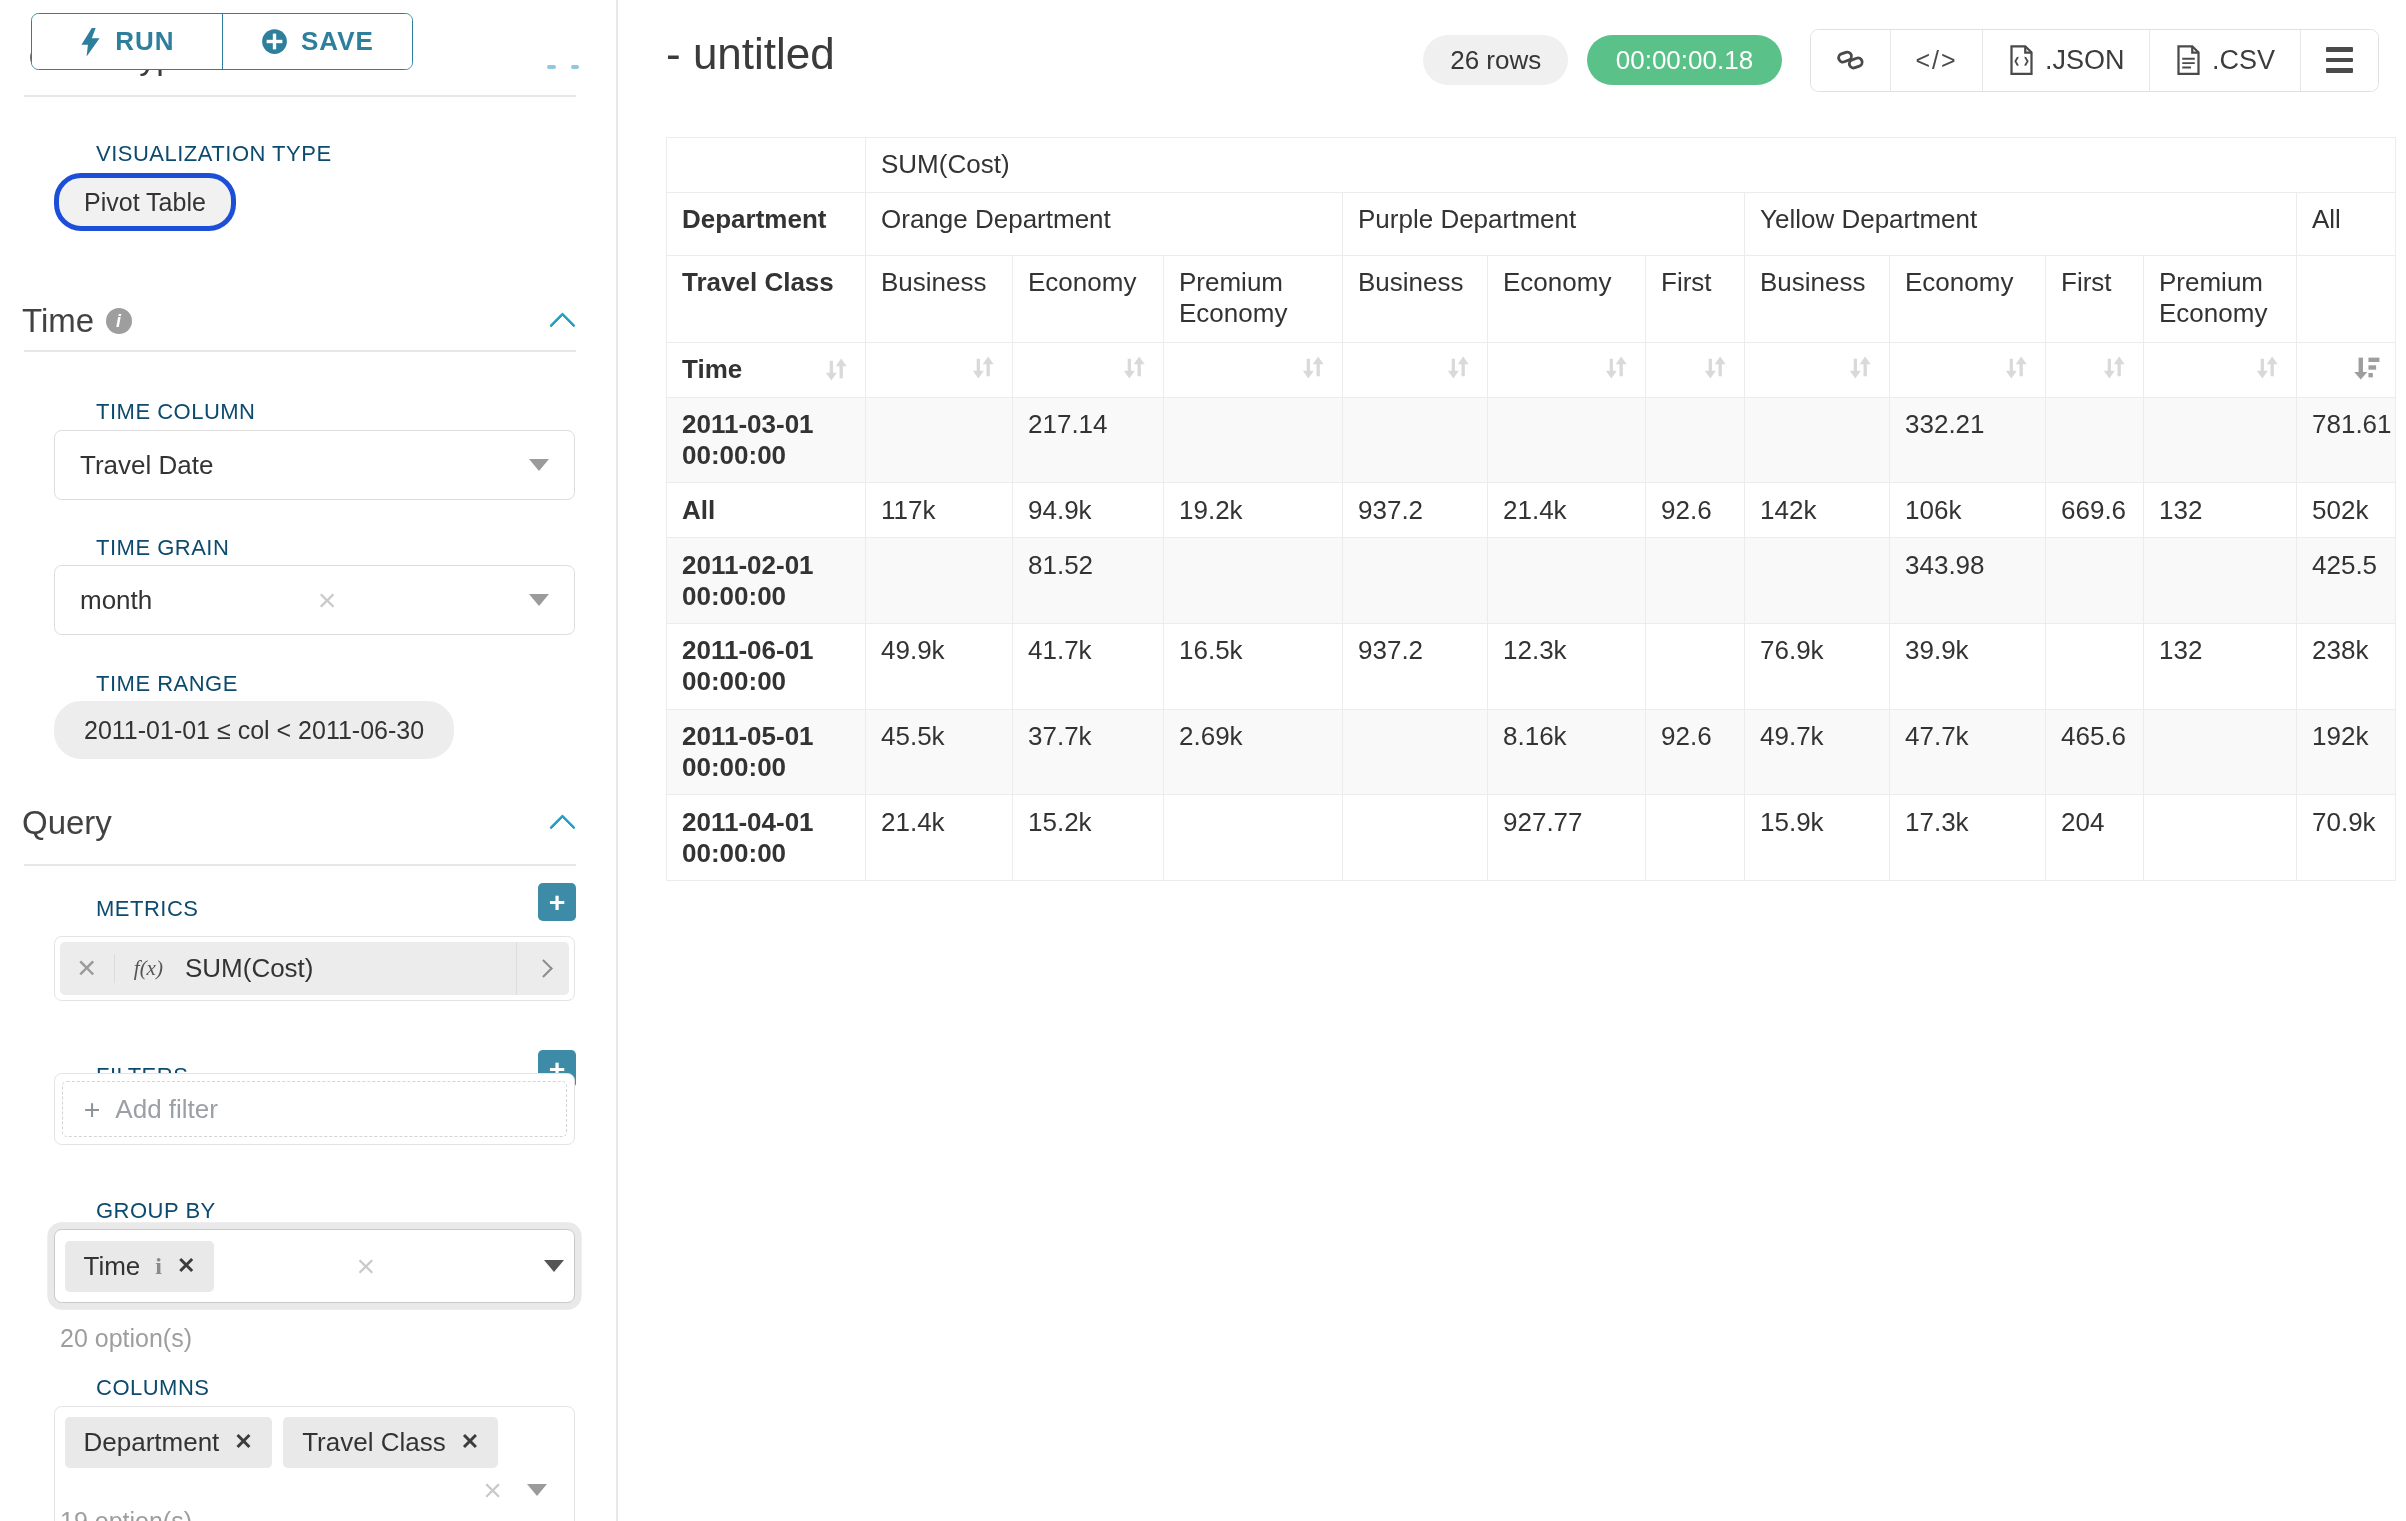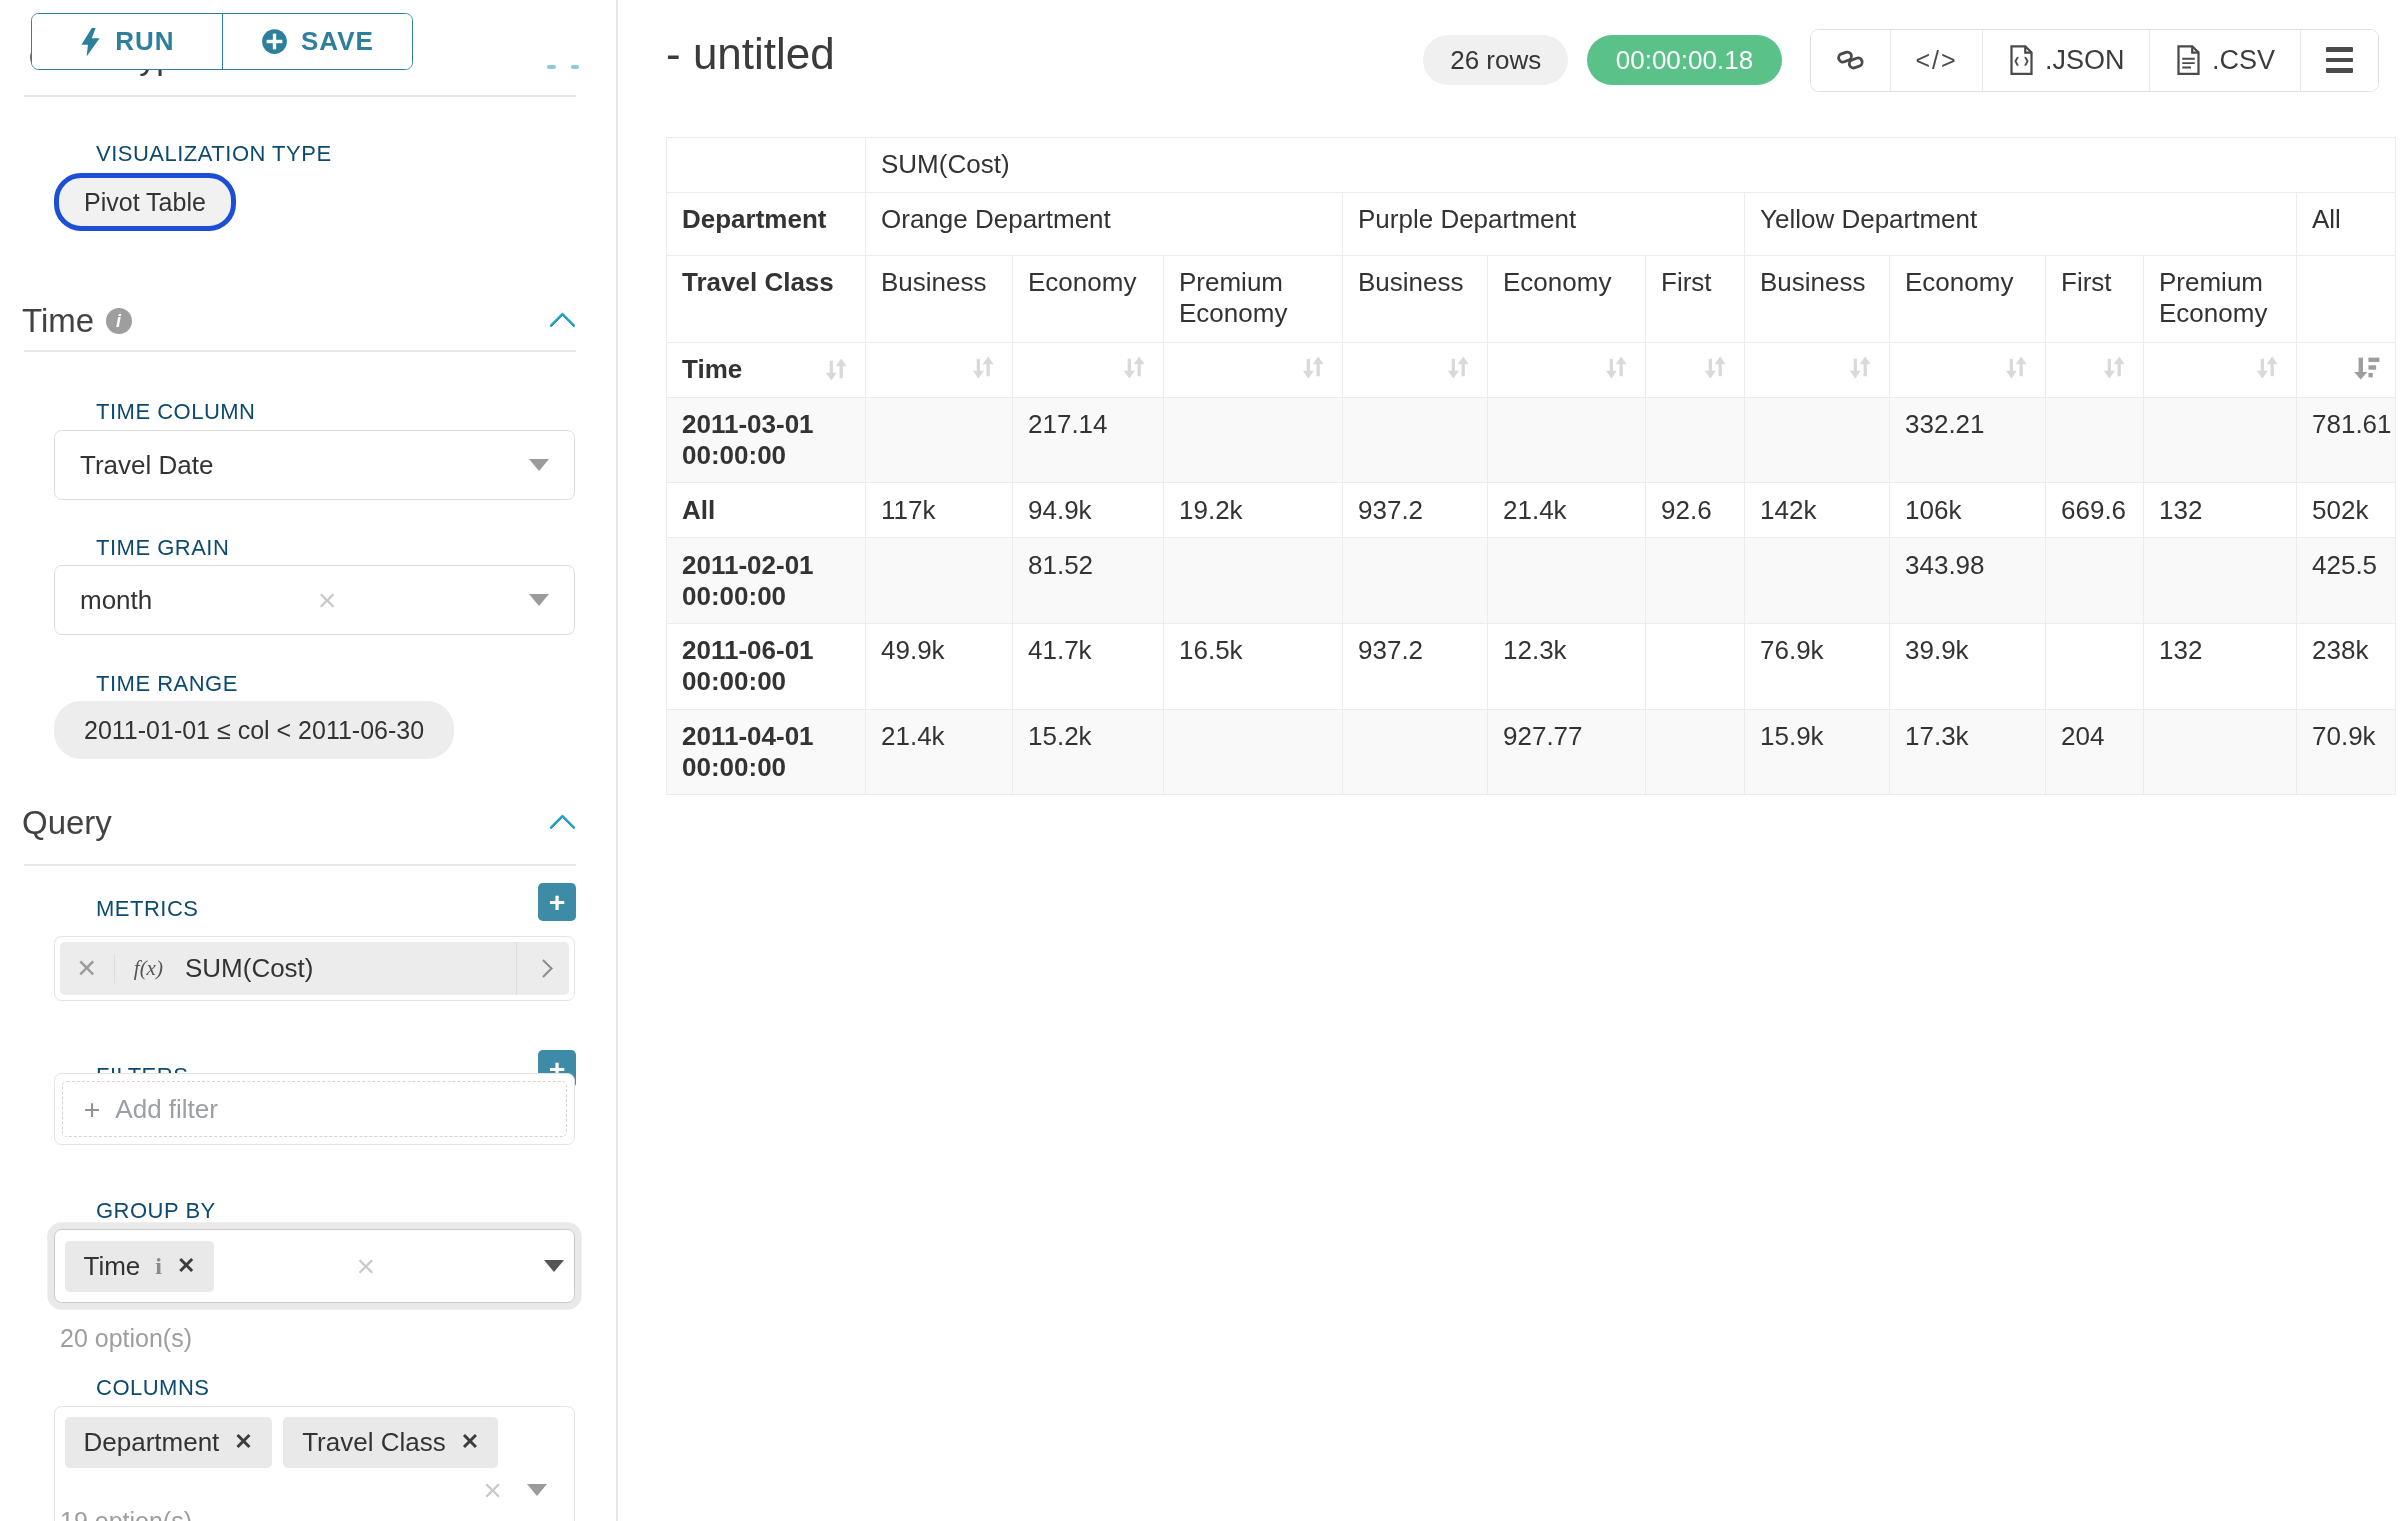--- a/index.html
+++ b/index.html
@@ -522,20 +522,34 @@
             <td>937.2</td>
             <td>12.3k</td>
             <td></td>
             <td>76.9k</td>
             <td>39.9k</td>
             <td></td>
             <td>132</td>
             <td>238k</td>
           </tr>
           <tr class="row-tall">
+            <th>2011-05-01 00:00:00</th>
+            <td>45.5k</td>
+            <td>37.7k</td>
+            <td>2.69k</td>
+            <td></td>
+            <td>8.16k</td>
+            <td>92.6</td>
+            <td>49.7k</td>
+            <td>47.7k</td>
+            <td>465.6</td>
+            <td></td>
+            <td>192k</td>
+          </tr>
+          <tr class="row-tall">
             <th>2011-04-01 00:00:00</th>
             <td>21.4k</td>
             <td>15.2k</td>
             <td></td>
             <td></td>
             <td>927.77</td>
             <td></td>
             <td>15.9k</td>
             <td>17.3k</td>
             <td>204</td>

